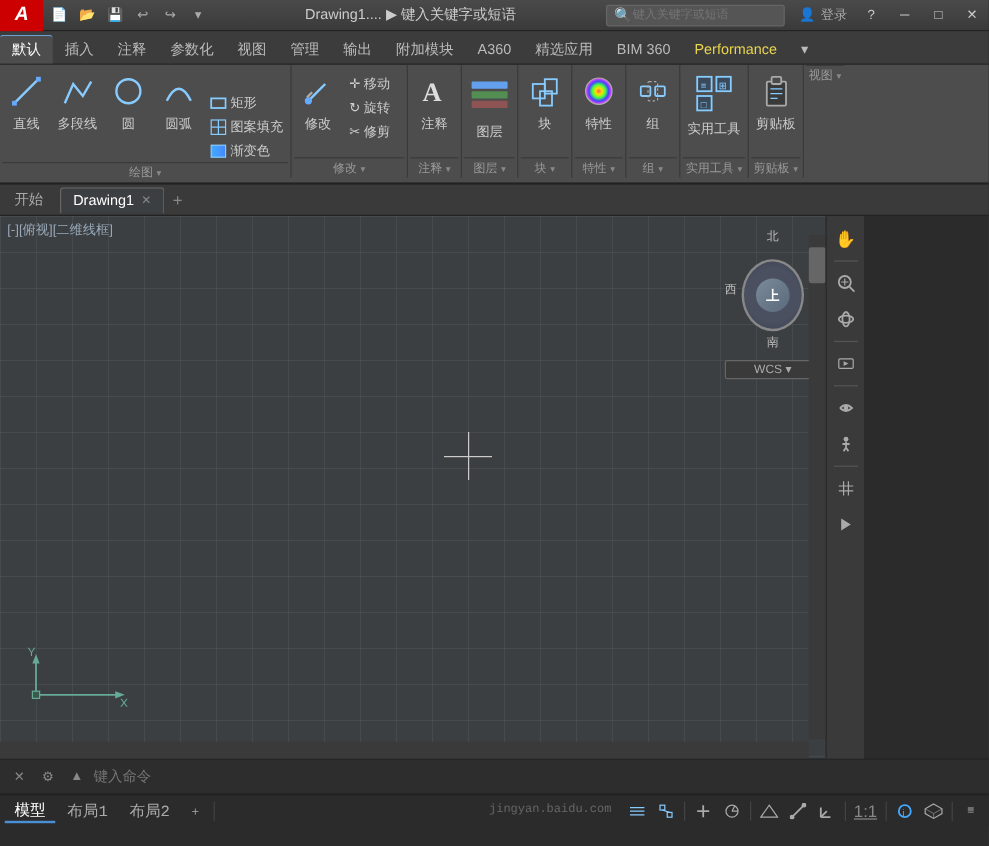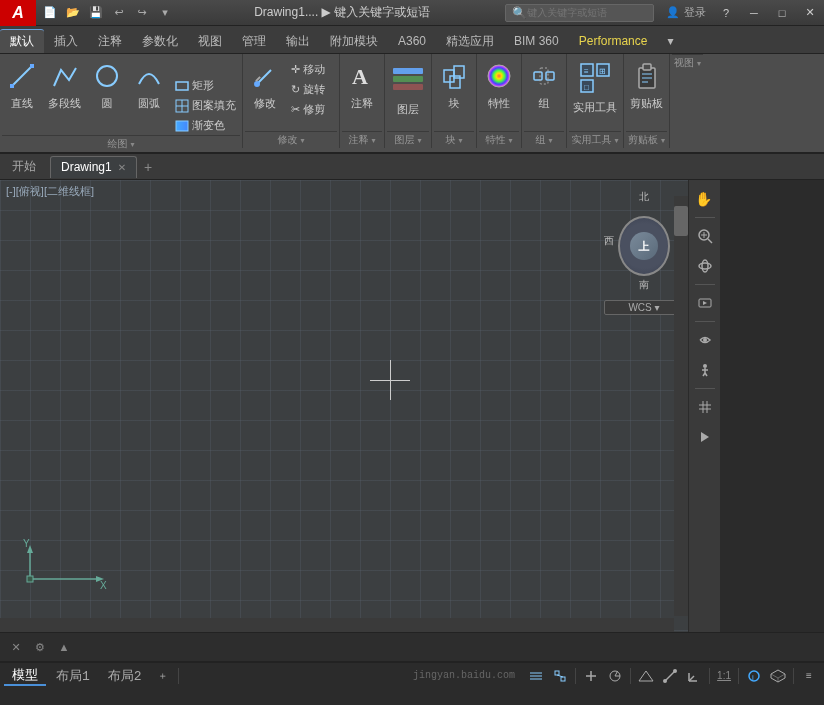--- a/index.html
+++ b/index.html
@@ -207,21 +207,21 @@
       padding: 2px 8px; height: 20px; display: flex; align-items: center;
       font-size: 13px; color: #aaa; cursor: pointer; font-family: Liberation Mono, monospace;
     }
     .status-tab.active { color: #fff; border-bottom: 2px solid #4a90d9; }
     .status-sep { width: 1px; height: 16px; background: #444; margin: 0 2px; }
     .status-btn {
       width: 22px; height: 20px; display: flex; align-items: center; justify-content: center;
       font-size: 10px; color: #aaa; cursor: pointer; border-radius: 2px;
     }
     .status-text {
-      font-size: 10px; color: #888; padding: 0 3px; text-decoration: underline;
+      font-size: 14px; color: #888; padding: 0 3px; text-decoration: underline;
     }
     .status-right {
       margin-left: auto; display: flex; align-items: center; gap: 2px;
     }
     .watermark {
       font-size: 10px; color: #666; margin: 0 8px; font-family: Liberation Mono, monospace;
     }
 
     
     .dropdown-arrow {
@@ -665,20 +665,21 @@
         <polygon points="3,2 11,7 3,12" fill="#aaa"></polygon>
       </svg>
     </div>
   </div>
 </div>
 
 <div id="cmdline">
   <div class="cmd-btn">✕</div>
   <div class="cmd-btn">⚙</div>
   <div class="cmd-btn">▲</div>
+  <input type="text" placeholder="键入命令" style="">
 </div>
 
 <div id="statusbar">
   <div class="status-tab active">模型</div>
   <div class="status-tab">布局1</div>
   <div class="status-tab">布局2</div>
   <div class="status-btn">＋</div>
   <div class="status-sep"></div>
   <div class="status-right">
     <span class="watermark">jingyan.baidu.com</span>

